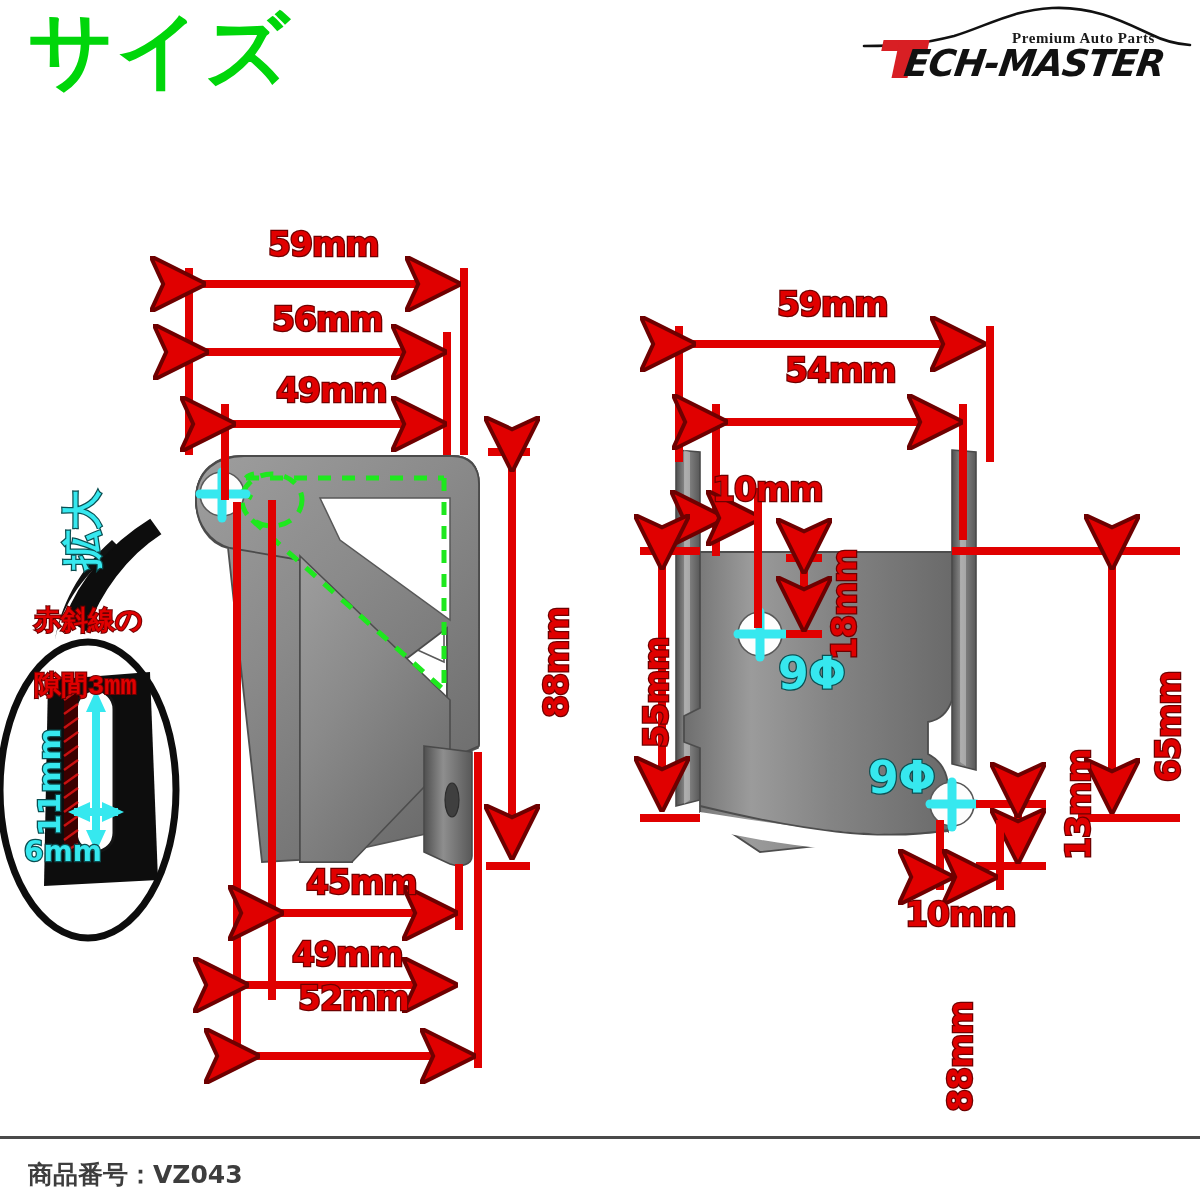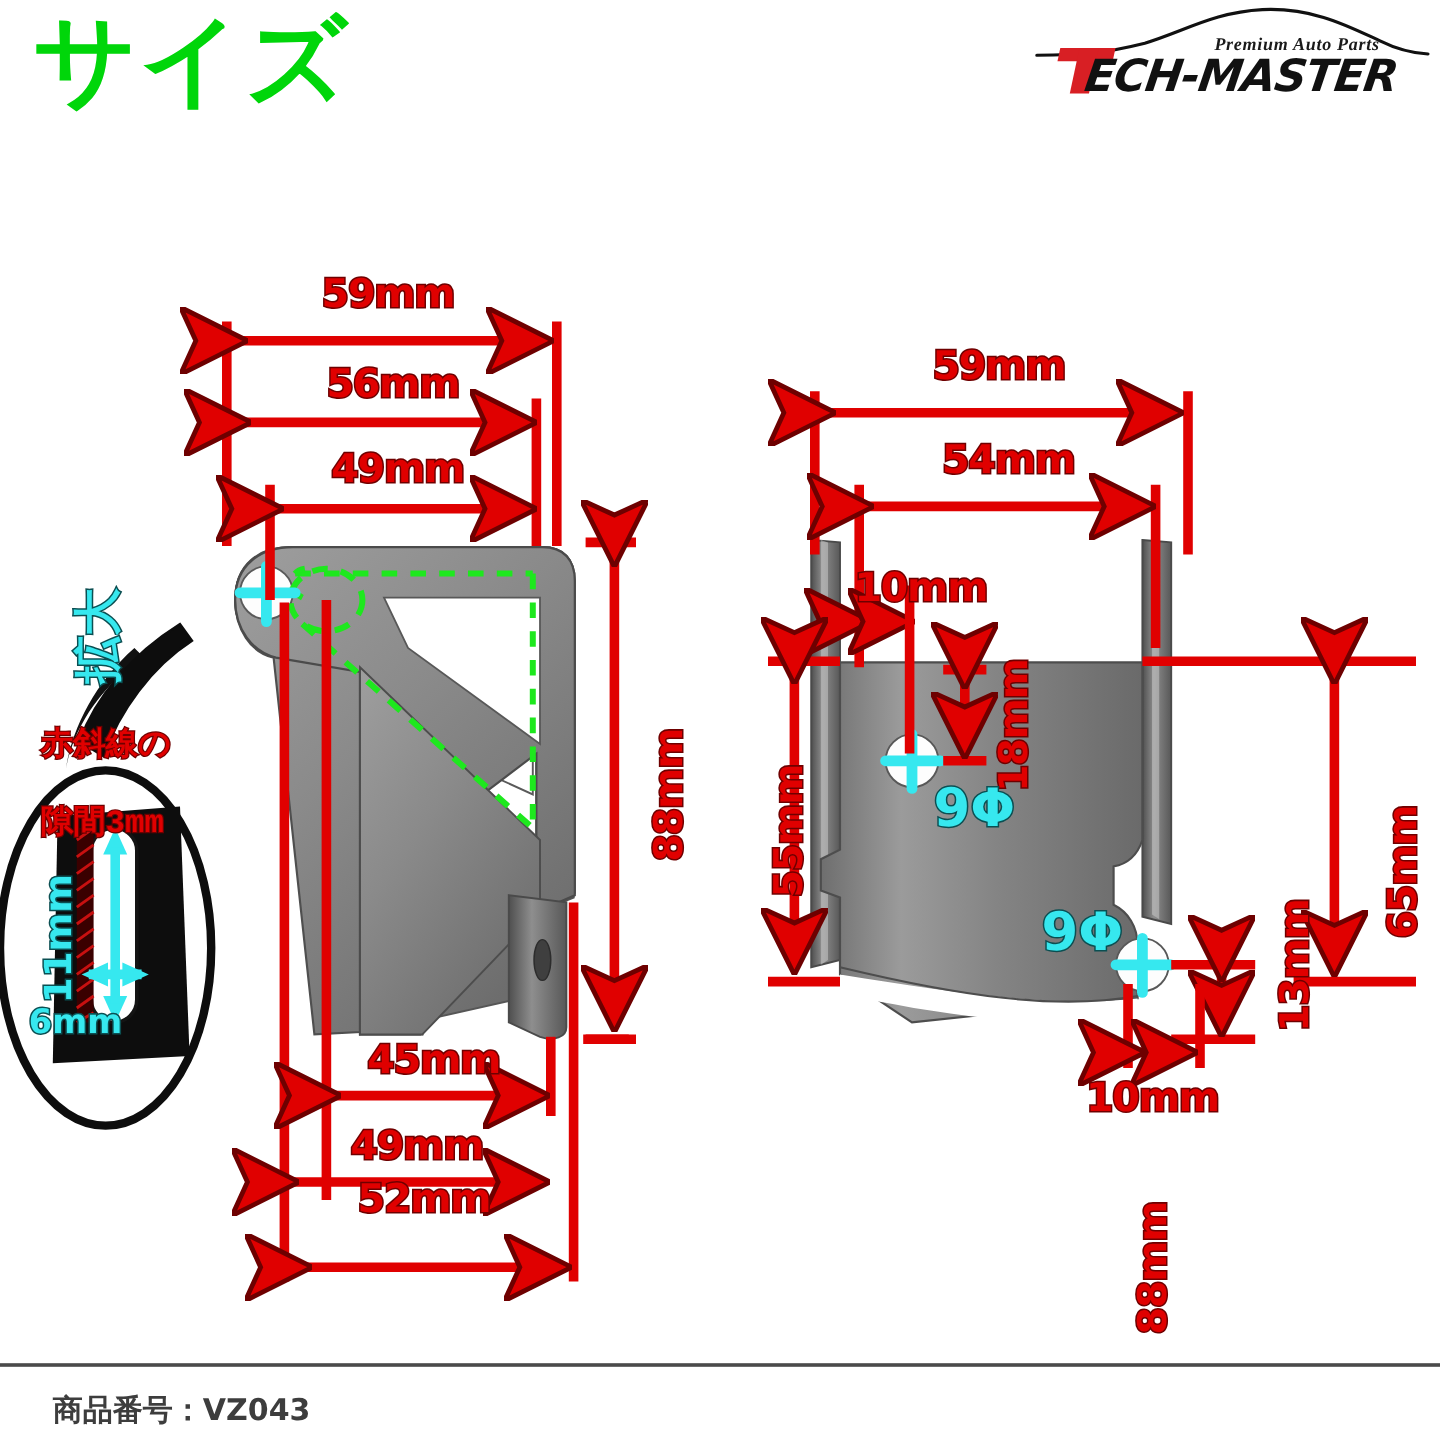--- a/index.html
+++ b/index.html
@@ -17,34 +17,34 @@
     font-size: 84px; font-weight: 700;
     color: #00d60a;
     letter-spacing: 2px;
     line-height: 1;
     font-family: "DejaVu Sans", sans-serif;
   }
   #logo-block { position: absolute; right: 8px; top: 4px; width: 330px; height: 86px; }
   #logo-car { position: absolute; left: 0; top: 0; width: 330px; height: 50px; }
   #logo-tagline {
     position: absolute; left: 150px; top: 26px;
-    font-size: 15px; font-style: italic; font-weight: 700;
+    font-size: 15px; font-weight: 700;
     color: #1a1a1a;
     font-family: "Liberation Serif", serif;
     letter-spacing: .6px;
   }
   #logo-wordmark { position: absolute; left: 0; top: 34px; width: 330px; height: 42px; }
 
   
   #footer-divider {
     position: absolute; left: 0; top: 1136px; width: 1200px; height: 3px;
     background: #4a4a4a;
   }
   #product-number {
-    position: absolute; left: 44px; top: 1158px;
+    position: absolute; left: 28px; top: 1158px;
     font-size: 25px; font-weight: 700; color: #3d3d3d;
     font-family: "DejaVu Sans", sans-serif;
     white-space: nowrap;
   }
 
   
   .dim {
     position: absolute;
     font-size: 33px;
     font-weight: 700;
@@ -366,21 +366,21 @@
   <div class="dim" style="left:292px; top:938px;">49mm</div>
   <div class="dim" style="left:298px; top:982px;">52mm</div>
 
   <div class="cyan vert" style="left:62px; top:570px; font-size:40px;">拡大</div>
   <div class="redtxt-cal" style="left:34px; top:608px;">赤斜線の</div>
   <div class="redtxt-cal" style="left:34px; top:673px;">隙間3mm</div>
   <div class="cyan vert" style="left:34px; top:836px; font-size:31px;">11mm</div>
   <div class="cyan" style="left:24px; top:838px; font-size:28px;">6mm</div>
 
   <div class="dim" style="left:777px; top:288px;">59mm</div>
-  <div class="dim" style="left:785px; top:366px;">54mm</div>
+  <div class="dim" style="left:785px; top:354px;">54mm</div>
   <div class="dim" style="left:712px; top:473px;">10mm</div>
 
   <div class="dim vert" style="left:640px; top:748px;">55mm</div>
   <div class="dim vert" style="left:828px; top:660px;">18mm</div>
   <div class="dim vert" style="left:1152px; top:782px;">65mm</div>
   <div class="dim vert" style="left:1062px; top:860px;">13mm</div>
   <div class="dim vert" style="left:944px; top:1112px;">88mm</div>
 
   <div class="dim" style="left:905px; top:898px;">10mm</div>
 

